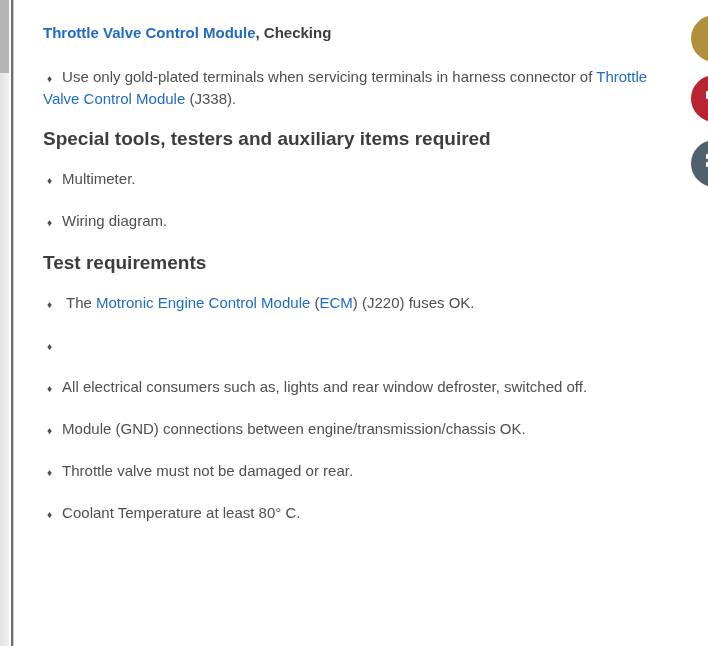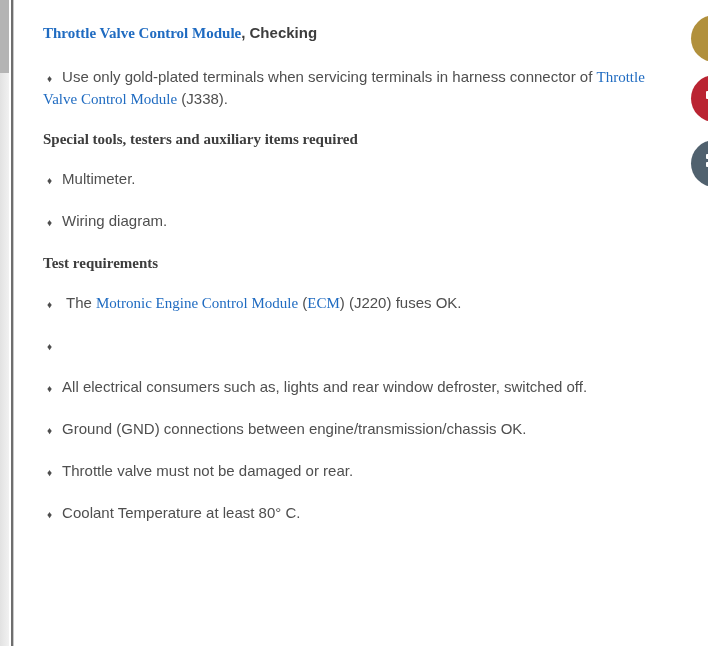--- a/index.html
+++ b/index.html
@@ -31,29 +31,29 @@
     padding:25px 35px 20px 29px;
     font-size:15px;line-height:20px;
     color:var(--text);
     background:#ffffff;
   }
   h1.doc-title{
     font-size:15px;line-height:16px;font-weight:bold;
     margin:0 0 26px 0;color:var(--heading);
   }
   h2.sec-heading{
-    font-size:15px;line-height:20px;font-weight:bold;
-    margin:0 0 20px 0;color:var(--heading);font-family:Liberation Serif, serif;
+    font-size:19px;line-height:20px;font-weight:bold;
+    margin:0 0 20px 0;color:var(--heading);
   }
   p.bullet{margin:10px 0 20px 0;}
   .b{
     font-size:10px;
     margin:0 10px 0 4px;
   }
-  a.doclink{color:var(--link);text-decoration:none;cursor:pointer;font-family:Liberation Serif, serif;}
+  a.doclink{color:var(--link);text-decoration:none;cursor:pointer;}
   h1 a.doclink{font-weight:bold;}
   
   .fab{
     position:absolute;left:691px;width:47px;height:47px;border-radius:50%;
   }
   .fab-gold{top:15px;background:var(--fab_gold);}
   .fab-red{top:75px;background:var(--fab_red);}
   .fab-slate{top:140px;background:var(--fab_slate);}
   .fab .ic{position:absolute;background:#ffffff;border-radius:1px;}
   .fab-red .ic{left:15px;top:16px;width:10px;height:8px;}
@@ -81,21 +81,21 @@
       <p class="bullet"><span class="b">♦</span><span>Wiring diagram.</span></p>
     </div>
 
   <h2 class="sec-heading">Test requirements</h2>
 
   <p class="bullet"><span class="b">♦</span><span> The </span><a class="doclink">Motronic Engine Control Module</a><span> (</span><a class="doclink">ECM</a><span>) (J220) fuses OK.</span></p>
 
   <div>
       <p class="bullet"><span class="b">♦</span><span></span></p>
       <p class="bullet"><span class="b">♦</span><span>All electrical consumers such as, lights and rear window defroster, switched off.</span></p>
-      <p class="bullet"><span class="b">♦</span><span>Ground (GND) connections between engine/transmission/chassis OK.</span></p>
+      <p class="bullet"><span class="b">♦</span><span>Module (GND) connections between engine/transmission/chassis OK.</span></p>
       <p class="bullet"><span class="b">♦</span><span>Throttle valve must not be damaged or rear.</span></p>
       <p class="bullet"><span class="b">♦</span><span>Coolant Temperature at least 80° C.</span></p>
     </div>
 
 </div>
 
 <div class="fab fab-gold">
   
 </div>
 <div class="fab fab-red">

